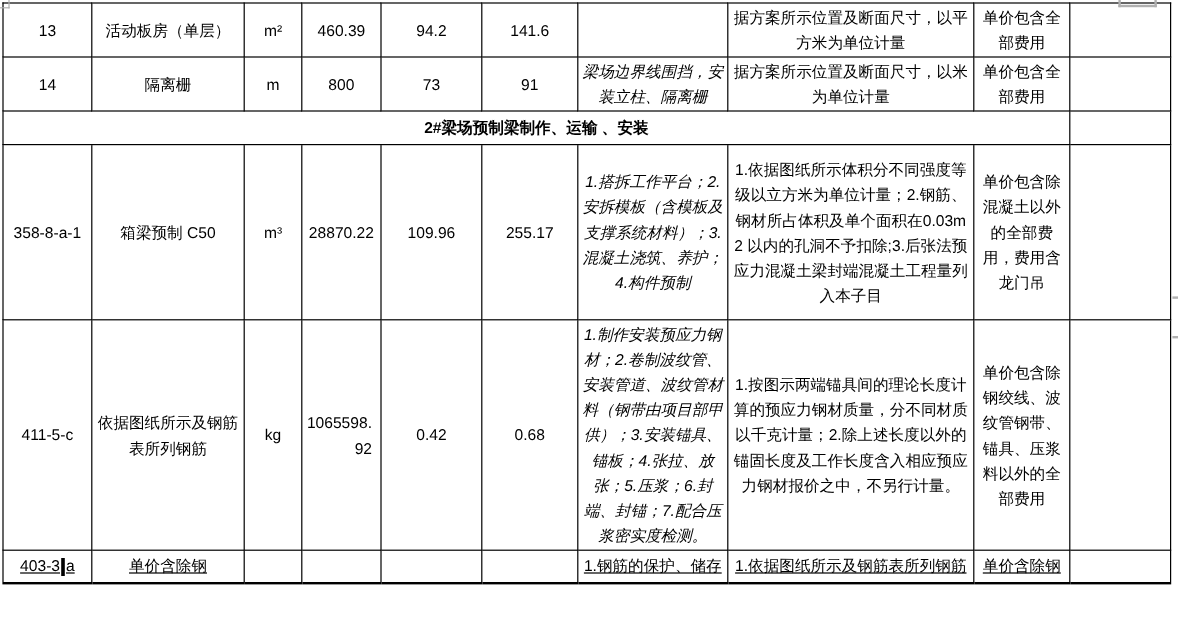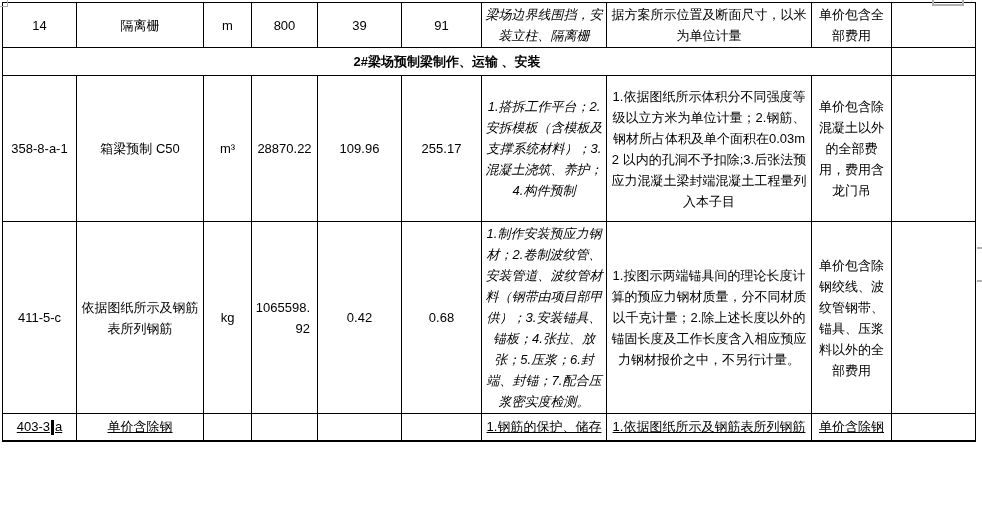--- a/index.html
+++ b/index.html
@@ -57,27 +57,39 @@
     <col style="width:66px">
     <col style="width:84px">
     <col style="width:80px">
     <col style="width:125px">
     <col style="width:205px">
     <col style="width:80px">
     <col style="width:84px">
   </colgroup>
 
   <tbody>
+      <tr style="height:42px">
+    <td>13</td>
+    <td>活动板房（单层）</td>
+    <td>m²</td>
+    <td>460.39</td>
+    <td>94.2</td>
+    <td>141.6</td>
+    <td></td>
+    <td class="rule">据方案所示位置及断面尺寸，以平方米为单位计量</td>
+    <td class="price">单价包含全部费用</td>
+    <td></td>
+  </tr>
 
   <tr style="height:44px">
     <td>14</td>
     <td>隔离栅</td>
     <td>m</td>
     <td>800</td>
-    <td>39</td>
+    <td>73</td>
     <td>91</td>
     <td class="work">梁场边界线围挡，安装立柱、隔离栅</td>
     <td class="rule">据方案所示位置及断面尺寸，以米为单位计量</td>
     <td class="price">单价包含全部费用</td>
     <td></td>
   </tr>
 
 
   <tr style="height:28px">
     <td colspan="9" class="section-cell">2#梁场预制梁制作、运输 、安装</td>

